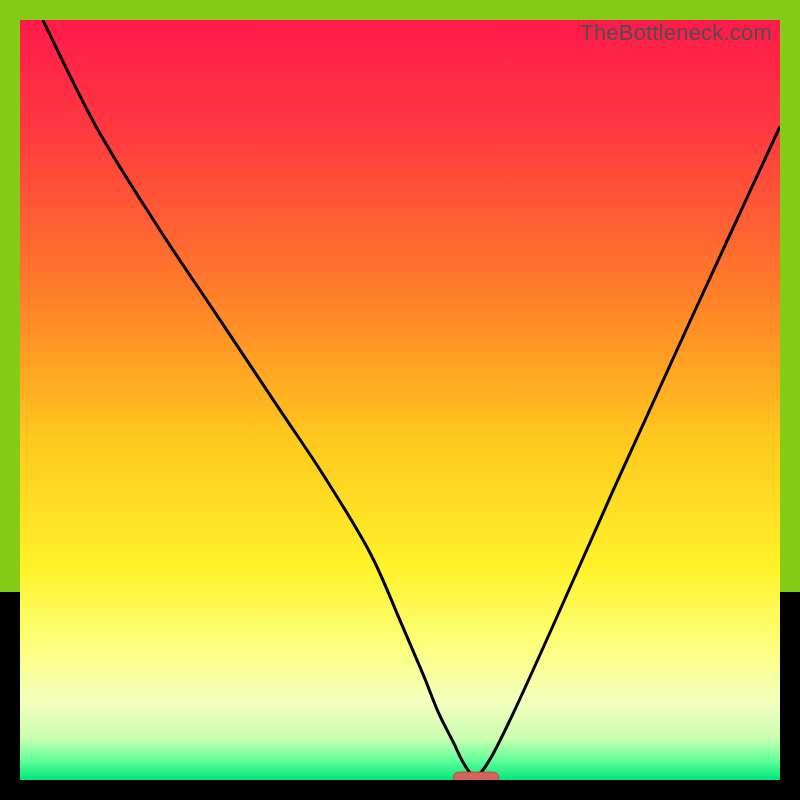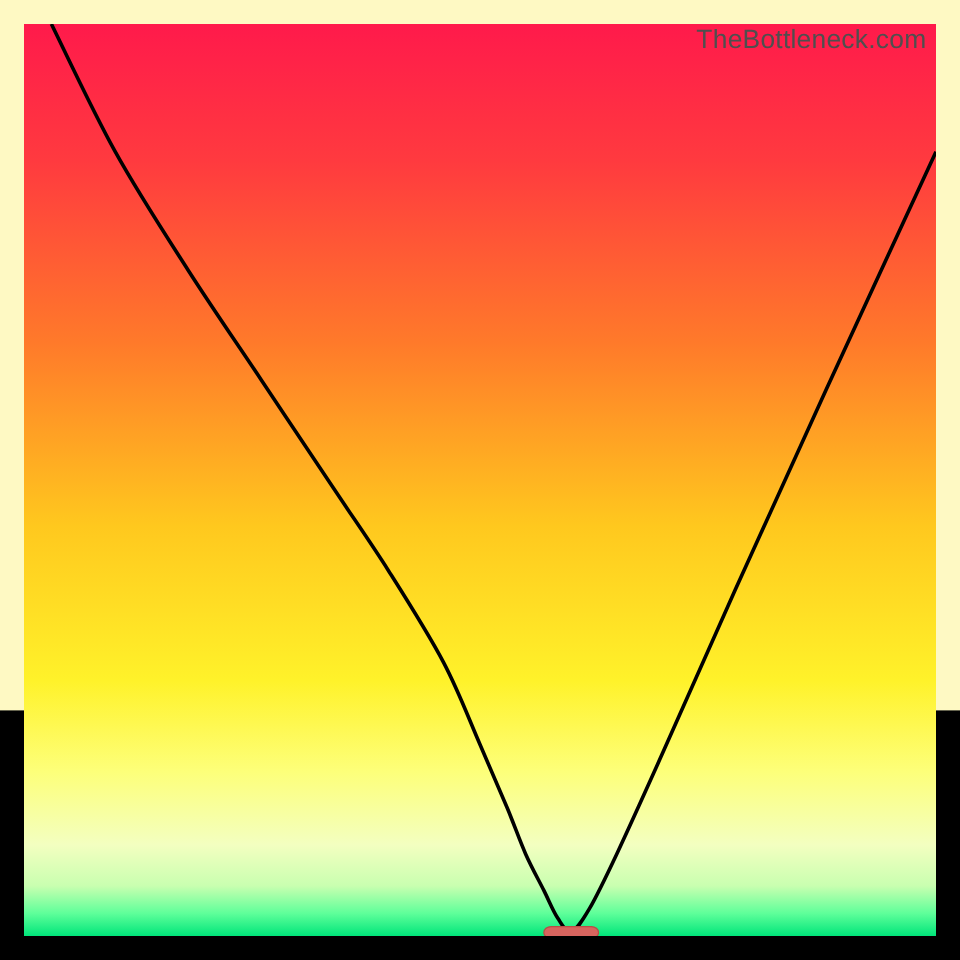--- a/index.html
+++ b/index.html
@@ -8,21 +8,21 @@
     width: 800px;
     height: 800px;
     overflow: hidden;
     background: #000;
     font-family: Arial, Helvetica, sans-serif;
   }
   .frame {
     position: relative;
     width: 800px;
     height: 592px;
-    background: #fef9c3;
+    background: #84cc16;
   }
   .plot-area {
     position: absolute;
     left: 20px;
     top: 20px;
     width: 760px;
     height: 760px;
     overflow: hidden;
   }
   .watermark {

